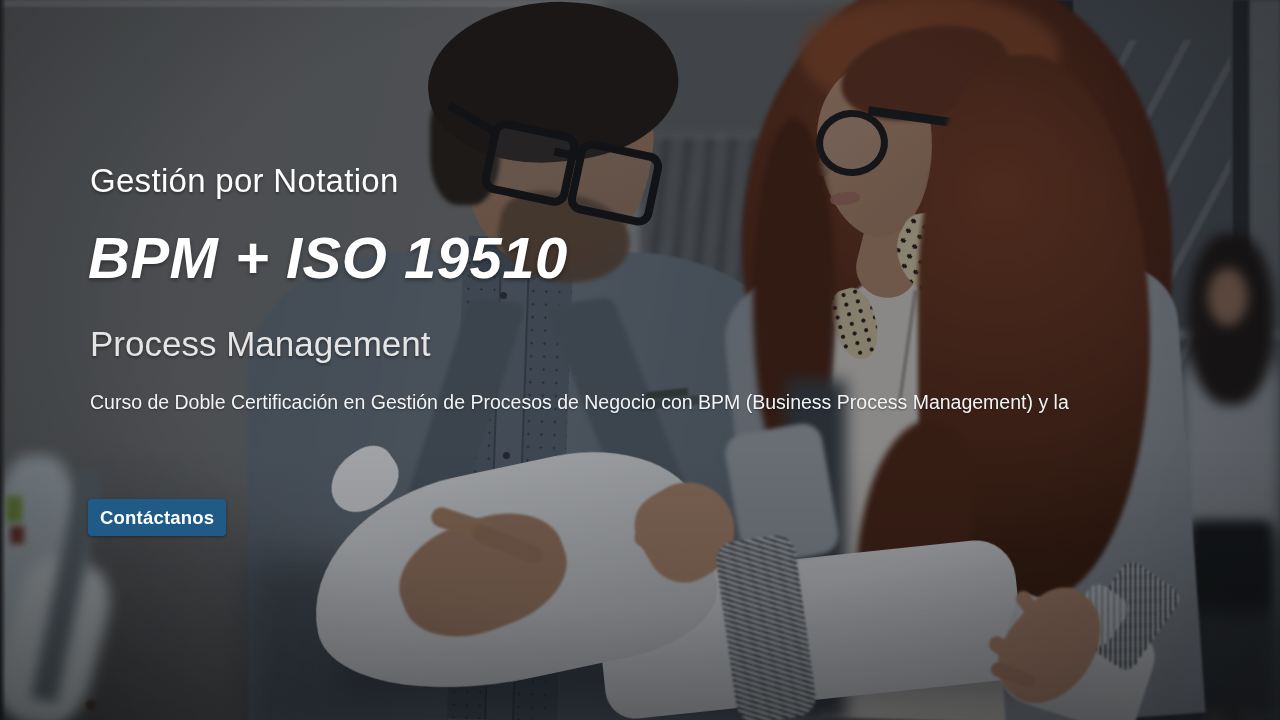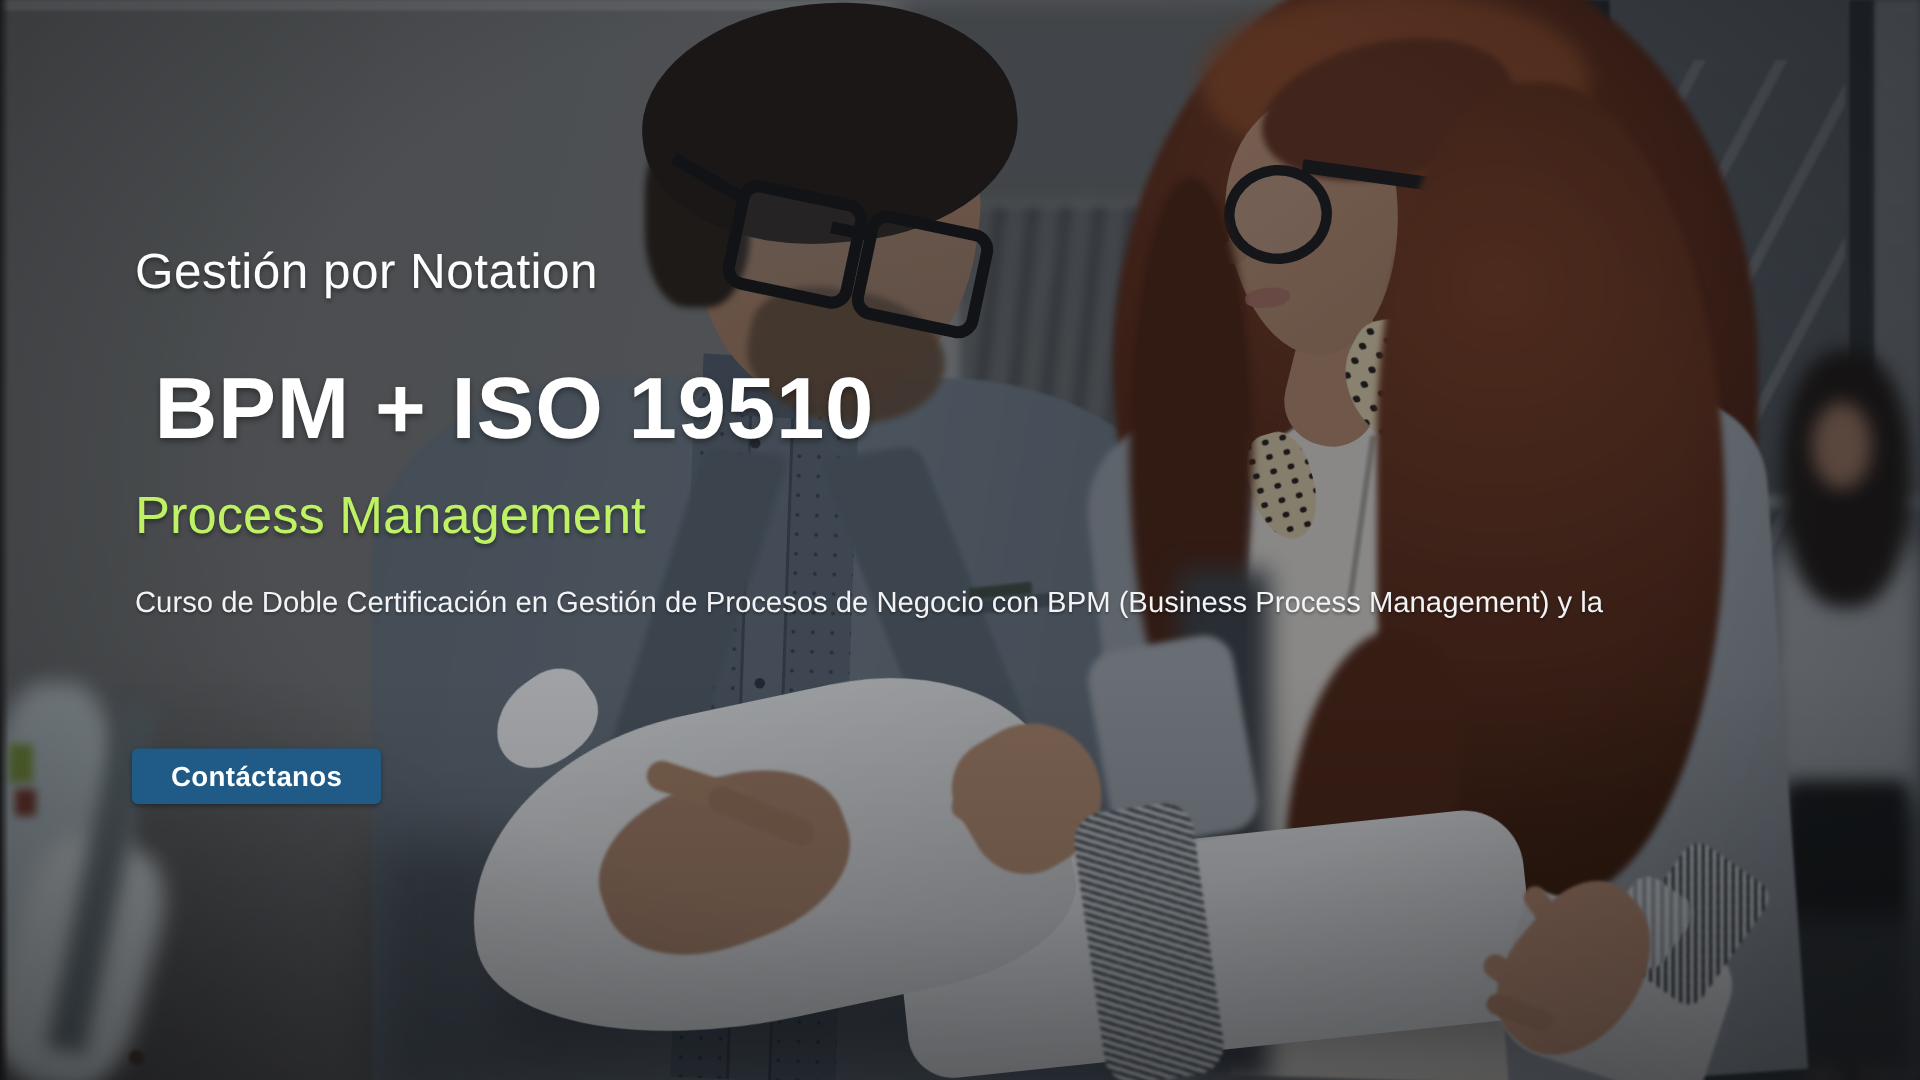--- a/index.html
+++ b/index.html
@@ -148,26 +148,26 @@
   .overlay-dark{inset:0;background:rgba(10,13,18,.34);}
   .overlay-vignette{inset:0;
     background:radial-gradient(ellipse at 50% 42%,rgba(0,0,0,0) 52%,rgba(0,0,0,.30) 100%),
                linear-gradient(to bottom,rgba(0,0,0,0) 62%,rgba(0,0,0,.22) 100%);}
   
   .content{position:absolute;inset:0;color:#fff;}
   .kicker{left:90px;top:162px;font-size:33px;font-weight:400;letter-spacing:.3px;color:#fdfdfe;
     text-shadow:0 2px 3px rgba(0,0,0,.38);}
   .title{left:88px;top:224px;font-size:58px;font-weight:700;letter-spacing:.5px;color:#ffffff;
     text-shadow:0 2px 4px rgba(0,0,0,.40);}
-  .subtitle{left:90px;top:324px;font-size:35px;font-weight:400;color:#bef264;
+  .subtitle{left:90px;top:324px;font-size:35px;font-weight:400;color:#e5e5e5;
     text-shadow:0 2px 3px rgba(0,0,0,.38);}
   .desc{left:90px;top:386px;width:1060px;font-size:19.5px;line-height:33.5px;font-weight:400;color:#f2f3f5;
     text-shadow:0 1px 2px rgba(0,0,0,.35);}
   .desc span{display:block;}
-  .cta{left:88px;top:499px;height:37px;padding:0 26px;border:none;border-radius:4px;cursor:pointer;
+  .cta{left:88px;top:499px;height:37px;padding:0 12px;border:none;border-radius:4px;cursor:pointer;
     background:#1f5b86;color:#ffffff;font-family:inherit;font-size:18.5px;font-weight:700;letter-spacing:.2px;
     box-shadow:0 1px 3px rgba(0,0,0,.35);}
 </style>
 </head>
 <body>
 
 <div class="stage">
 
   <div class="photo" aria-label="Two business professionals in a bright office reviewing a printed document together">
 
@@ -264,21 +264,21 @@
     <div class="s wm-f1"></div>
     <div class="s wm-f2"></div>
     <div class="s wm-f3"></div>
 
     <div class="s overlay-dark"></div>
     <div class="s overlay-vignette"></div>
   </div>
 
   <div class="content">
     <div class="s kicker">Gestión por Notation</div>
-    <h1 class="s title" style="margin:15px;">BPM + ISO 19510</h1>
+    <h1 class="s title" style="margin:0;font-style:italic;">BPM + ISO 19510</h1>
     <div class="s subtitle">Process Management</div>
     <p class="s desc" style="margin:0;">
       <span>Curso de Doble Certificación en Gestión de Procesos de Negocio con BPM (Business Process Management) y la</span>
     </p>
     <button class="s cta">Contáctanos</button>
   </div>
 
 </div>
 
 </body></html>

